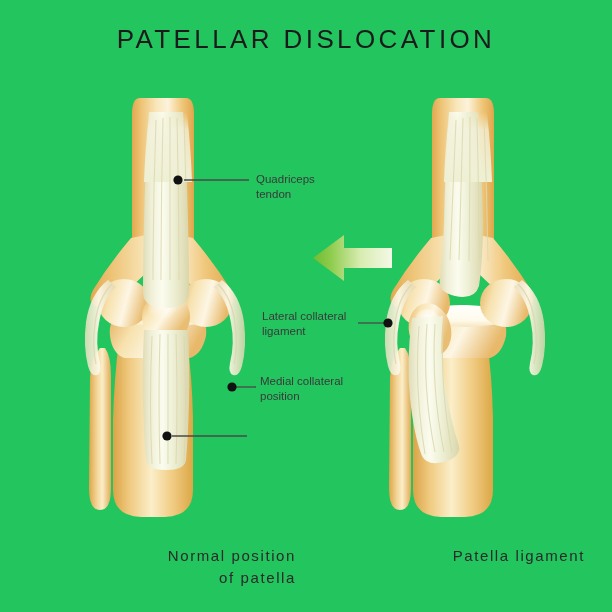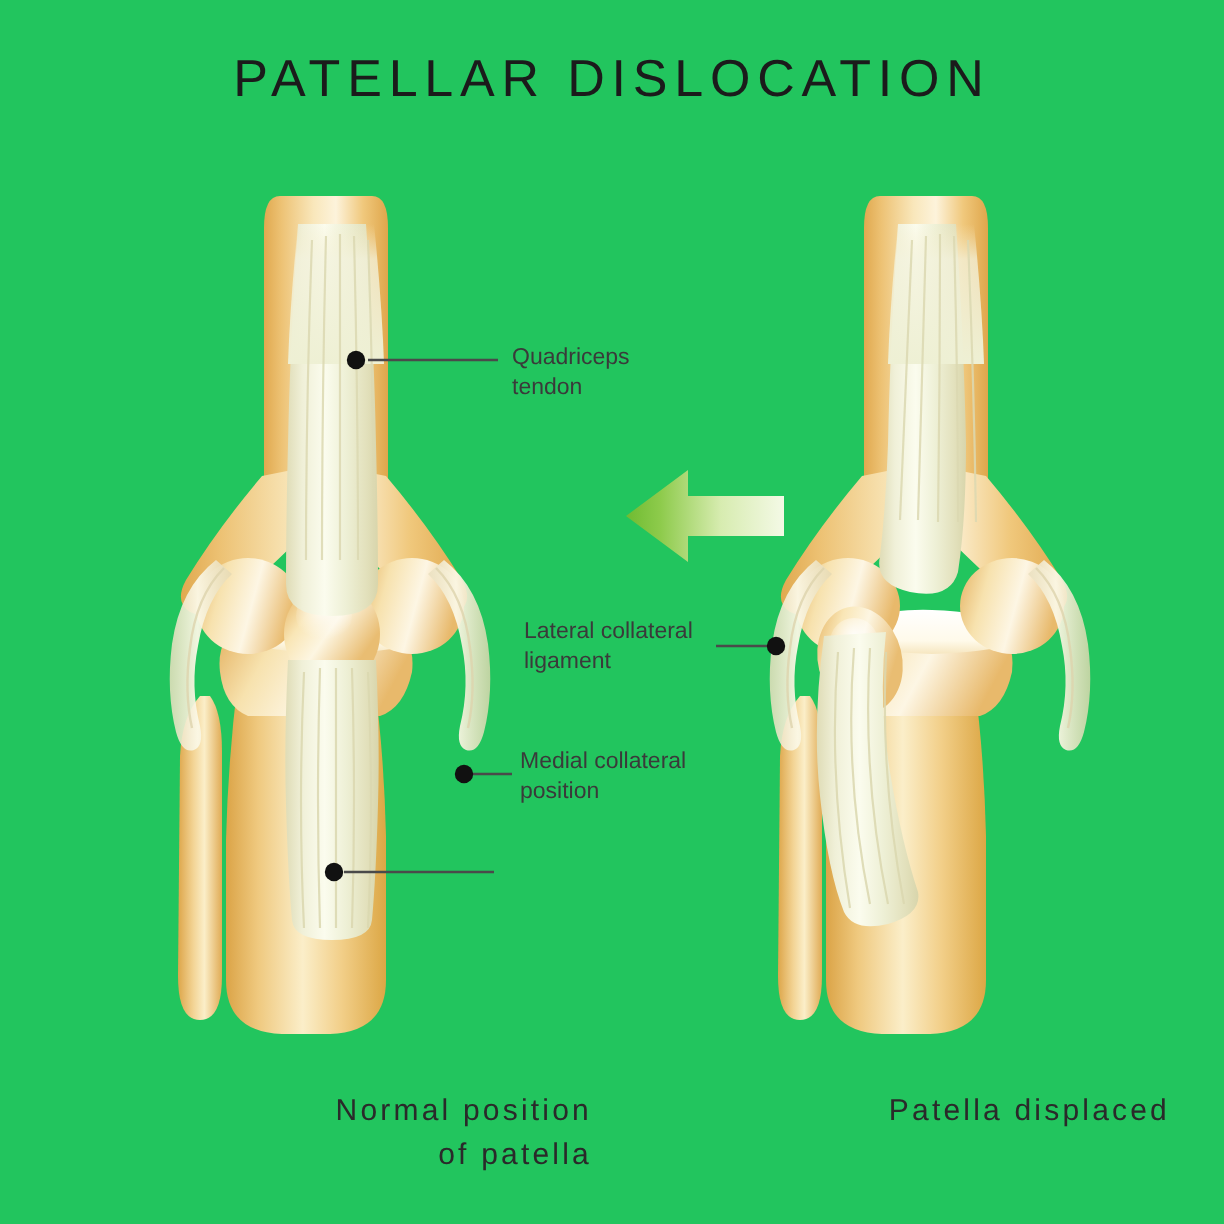--- a/index.html
+++ b/index.html
@@ -252,15 +252,15 @@
   <div class="callout" style="left:262px; top:309px; width:124px;">Lateral collateral
 ligament</div>
 
   <div class="callout" style="left:260px; top:374px; width:124px;">Medial collateral
 position</div>
 
 
   <div class="caption" style="left:36px; top:545px; width:260px;">Normal position
 of patella</div>
 
-  <div class="caption" style="left:345px; top:545px; width:240px;">Patella displaced</div>
+  <div class="caption" style="left:345px; top:545px; width:240px;">Patella ligament</div>
 
 </div>
 
 </body></html>

